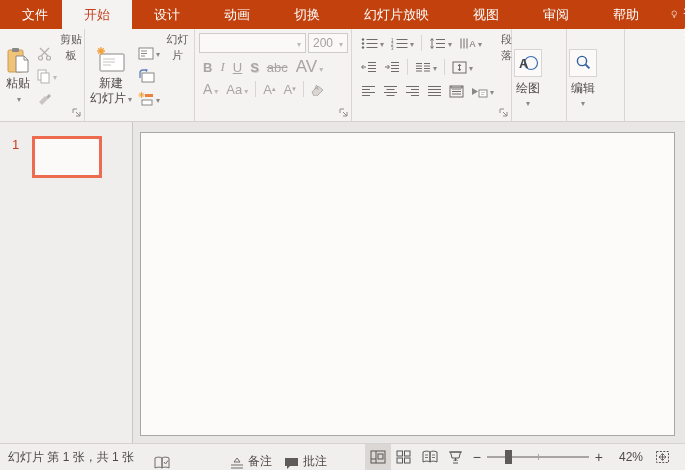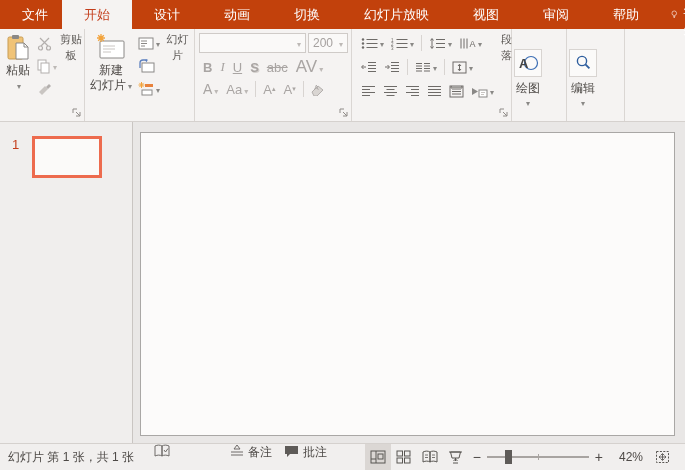--- a/index.html
+++ b/index.html
@@ -10,21 +10,21 @@
   .tabbar{height:29px;background:#c2410c;display:flex;align-items:stretch;color:#fff;font-size:13px;}
   .tab{padding:0 22px;display:flex;align-items:center;white-space:nowrap;cursor:default;}
   .tab.active{background:#F5F3F2;color:#C43E1C;}
   .tab.file{padding:0 14px;margin-left:8px;}
   .tellme{display:flex;align-items:center;gap:6px;padding:8px 10px;}
   .sharebtn{display:flex;align-items:center;gap:5px;padding:0 12px;margin-left:auto;}
 
   
   .ribbon{height:93px;background:#F5F3F2;display:flex;border-bottom:1px solid #D5D1CE;}
   .group{position:relative;border-right:1px solid #DAD6D3;display:flex;flex-direction:row;padding:2px 2px 0;}
-  .gbody{flex:1;display:flex;align-items:flex-start;}
+  .gbody{flex:1;display:flex;align-items:center;}
   .glabel{height:17px;font-size:11px;color:#5C5855;text-align:center;line-height:16px;}
   .launcher{position:absolute;right:2px;bottom:3px;width:10px;height:10px;}
   .bigbtn{display:flex;flex-direction:column;align-items:center;padding:2px 3px;color:#4E4A47;line-height:15px;}
   .bigbtn .lbl{font-size:12px;white-space:nowrap;}
   .minicol{display:flex;flex-direction:column;justify-content:flex-start;gap:3px;padding:2px 1px;}
   .minibtn{display:flex;align-items:center;height:20px;padding:0 2px;}
   .dd::after{content:"▾";font-size:8px;color:#8A8886;margin-left:2px;}
   .dd.dis::after{color:#BDB9B6;}
 
   
@@ -53,21 +53,21 @@
   
   .content{height:321px;display:flex;background:#E9E7E6;}
   .thumbs{width:133px;background:#F0EEED;border-right:1px solid #C9C5C2;position:relative;}
   .slidenum{position:absolute;left:12px;top:15px;color:#C43E1C;font-size:13px;}
   .thumb{position:absolute;left:32px;top:14px;width:70px;height:42px;background:#FBFAF9;border:3px solid #ED6B4E;}
   .canvas{flex:1;position:relative;}
   .slide{position:absolute;left:7px;top:10px;width:535px;height:304px;background:#FCFBFA;border:1px solid #A9A7A5;}
 
   
   .statusbar{height:27px;background:#F1EFEE;border-top:1px solid #D5D1CE;display:flex;align-items:center;color:#4E4A47;font-size:12px;padding:0 6px;}
-  .sbitem{display:flex;align-items:flex-start;gap:4px;padding:0 6px;height:100%;}
+  .sbitem{display:flex;align-items:flex-end;gap:4px;padding:0 6px;height:100%;}
   .sbinfo{padding-left:2px;padding-right:14px;}
   .viewbtn{width:26px;height:100%;display:flex;align-items:center;justify-content:center;}
   .viewbtn.sel{background:#DBD7D4;}
   .zoomwrap{display:flex;align-items:center;gap:6px;padding:0 4px;}
   .ztrack{width:102px;height:2px;background:#A8A4A1;position:relative;}
   .ztrack::after{content:"";position:absolute;left:50%;top:-2px;width:1px;height:6px;background:#A8A4A1;}
   .zthumb{position:absolute;left:18%;top:-6px;width:7px;height:14px;background:#5E5B58;}
   .zglyph{font-size:14px;color:#4E4A47;}
   .zpct{width:34px;text-align:right;}
 </style>

